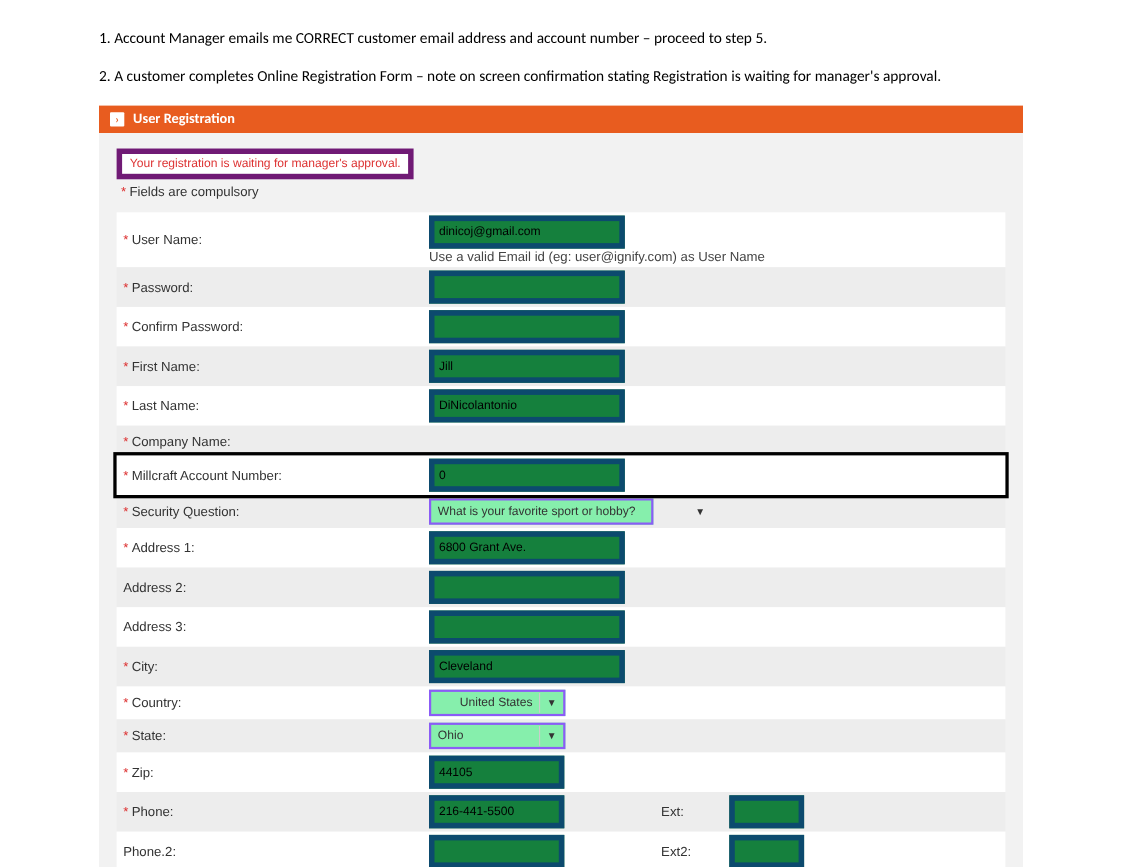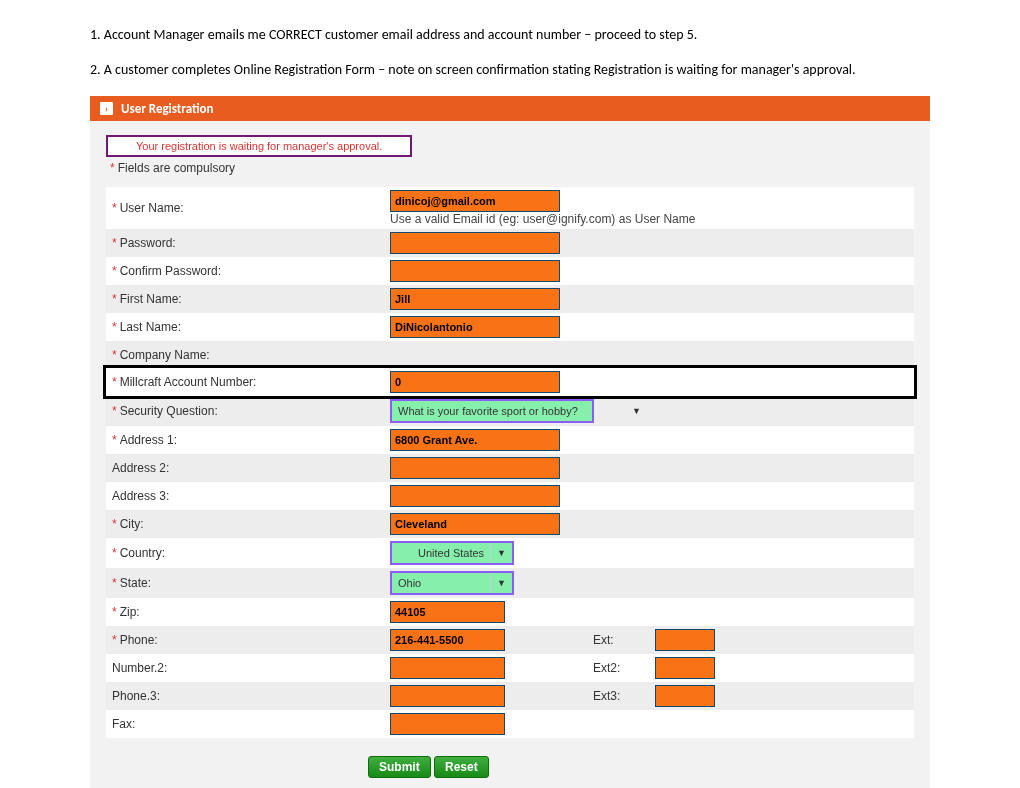--- a/index.html
+++ b/index.html
@@ -36,22 +36,22 @@
   }
   .panel-body {
     background: #f2f2f2;
     padding: 14px 16px 10px 16px;
     font-family: Arial, sans-serif;
     font-size: 12px;
     color: #333;
   }
   .notice-box {
     display: inline-block;
-    border: 2px solid #701a75;
-    padding: 3px 28px;
+    border: 5px solid #701a75;
+    padding: 3px 7px;
     font-size: 11px;
     color: #d33;
     background: #fff;
     margin-bottom: 2px;
   }
   .compulsory { font-size: 12px; margin: 2px 0 12px 4px; }
   .req { color: #d33; margin-right: 3px; }
   .form-row {
     display: flex;
     align-items: center;
@@ -62,25 +62,24 @@
   .form-row:nth-child(odd) { background: #ffffff; }
   .form-row:nth-child(even) { background: #ededed; }
   .form-label {
     width: 250px;
     font-size: 12px;
     color: #333;
   }
   .form-input {
     font-size: 11px;
     padding: 2px 4px;
-    border: 1px solid #0c4a6e;
-    background: #f97316;
+    border: 5px solid #0c4a6e;
+    background: #15803d;
     height: 16px;
     box-sizing: content-box;
-    font-weight: bold;
   }
   .w170 { width: 160px; }
   .w110 { width: 105px; }
   .w55 { width: 50px; }
   .helper { font-size: 12px; color: #444; margin-left: 0; }
   .select-wrap {
     display: inline-flex;
     align-items: center;
     border: 2px solid #8b5cf6;
     background: #86efac;
@@ -218,21 +217,21 @@
       </div>
 
       <div class="form-row">
         <div class="form-label"><span class="req">*</span><span>Phone:</span></div>
         <input class="form-input w110" value="216-441-5500" style="">
         <span class="ext-label">Ext:</span>
         <input class="form-input w55" value="" style="">
       </div>
 
       <div class="form-row">
-        <div class="form-label"><span>Number.2:</span></div>
+        <div class="form-label"><span>Phone.2:</span></div>
         <input class="form-input w110" value="" style="">
         <span class="ext-label">Ext2:</span>
         <input class="form-input w55" value="" style="">
       </div>
 
       <div class="form-row">
         <div class="form-label"><span>Phone.3:</span></div>
         <input class="form-input w110" value="" style="">
         <span class="ext-label">Ext3:</span>
         <input class="form-input w55" value="" style="">

